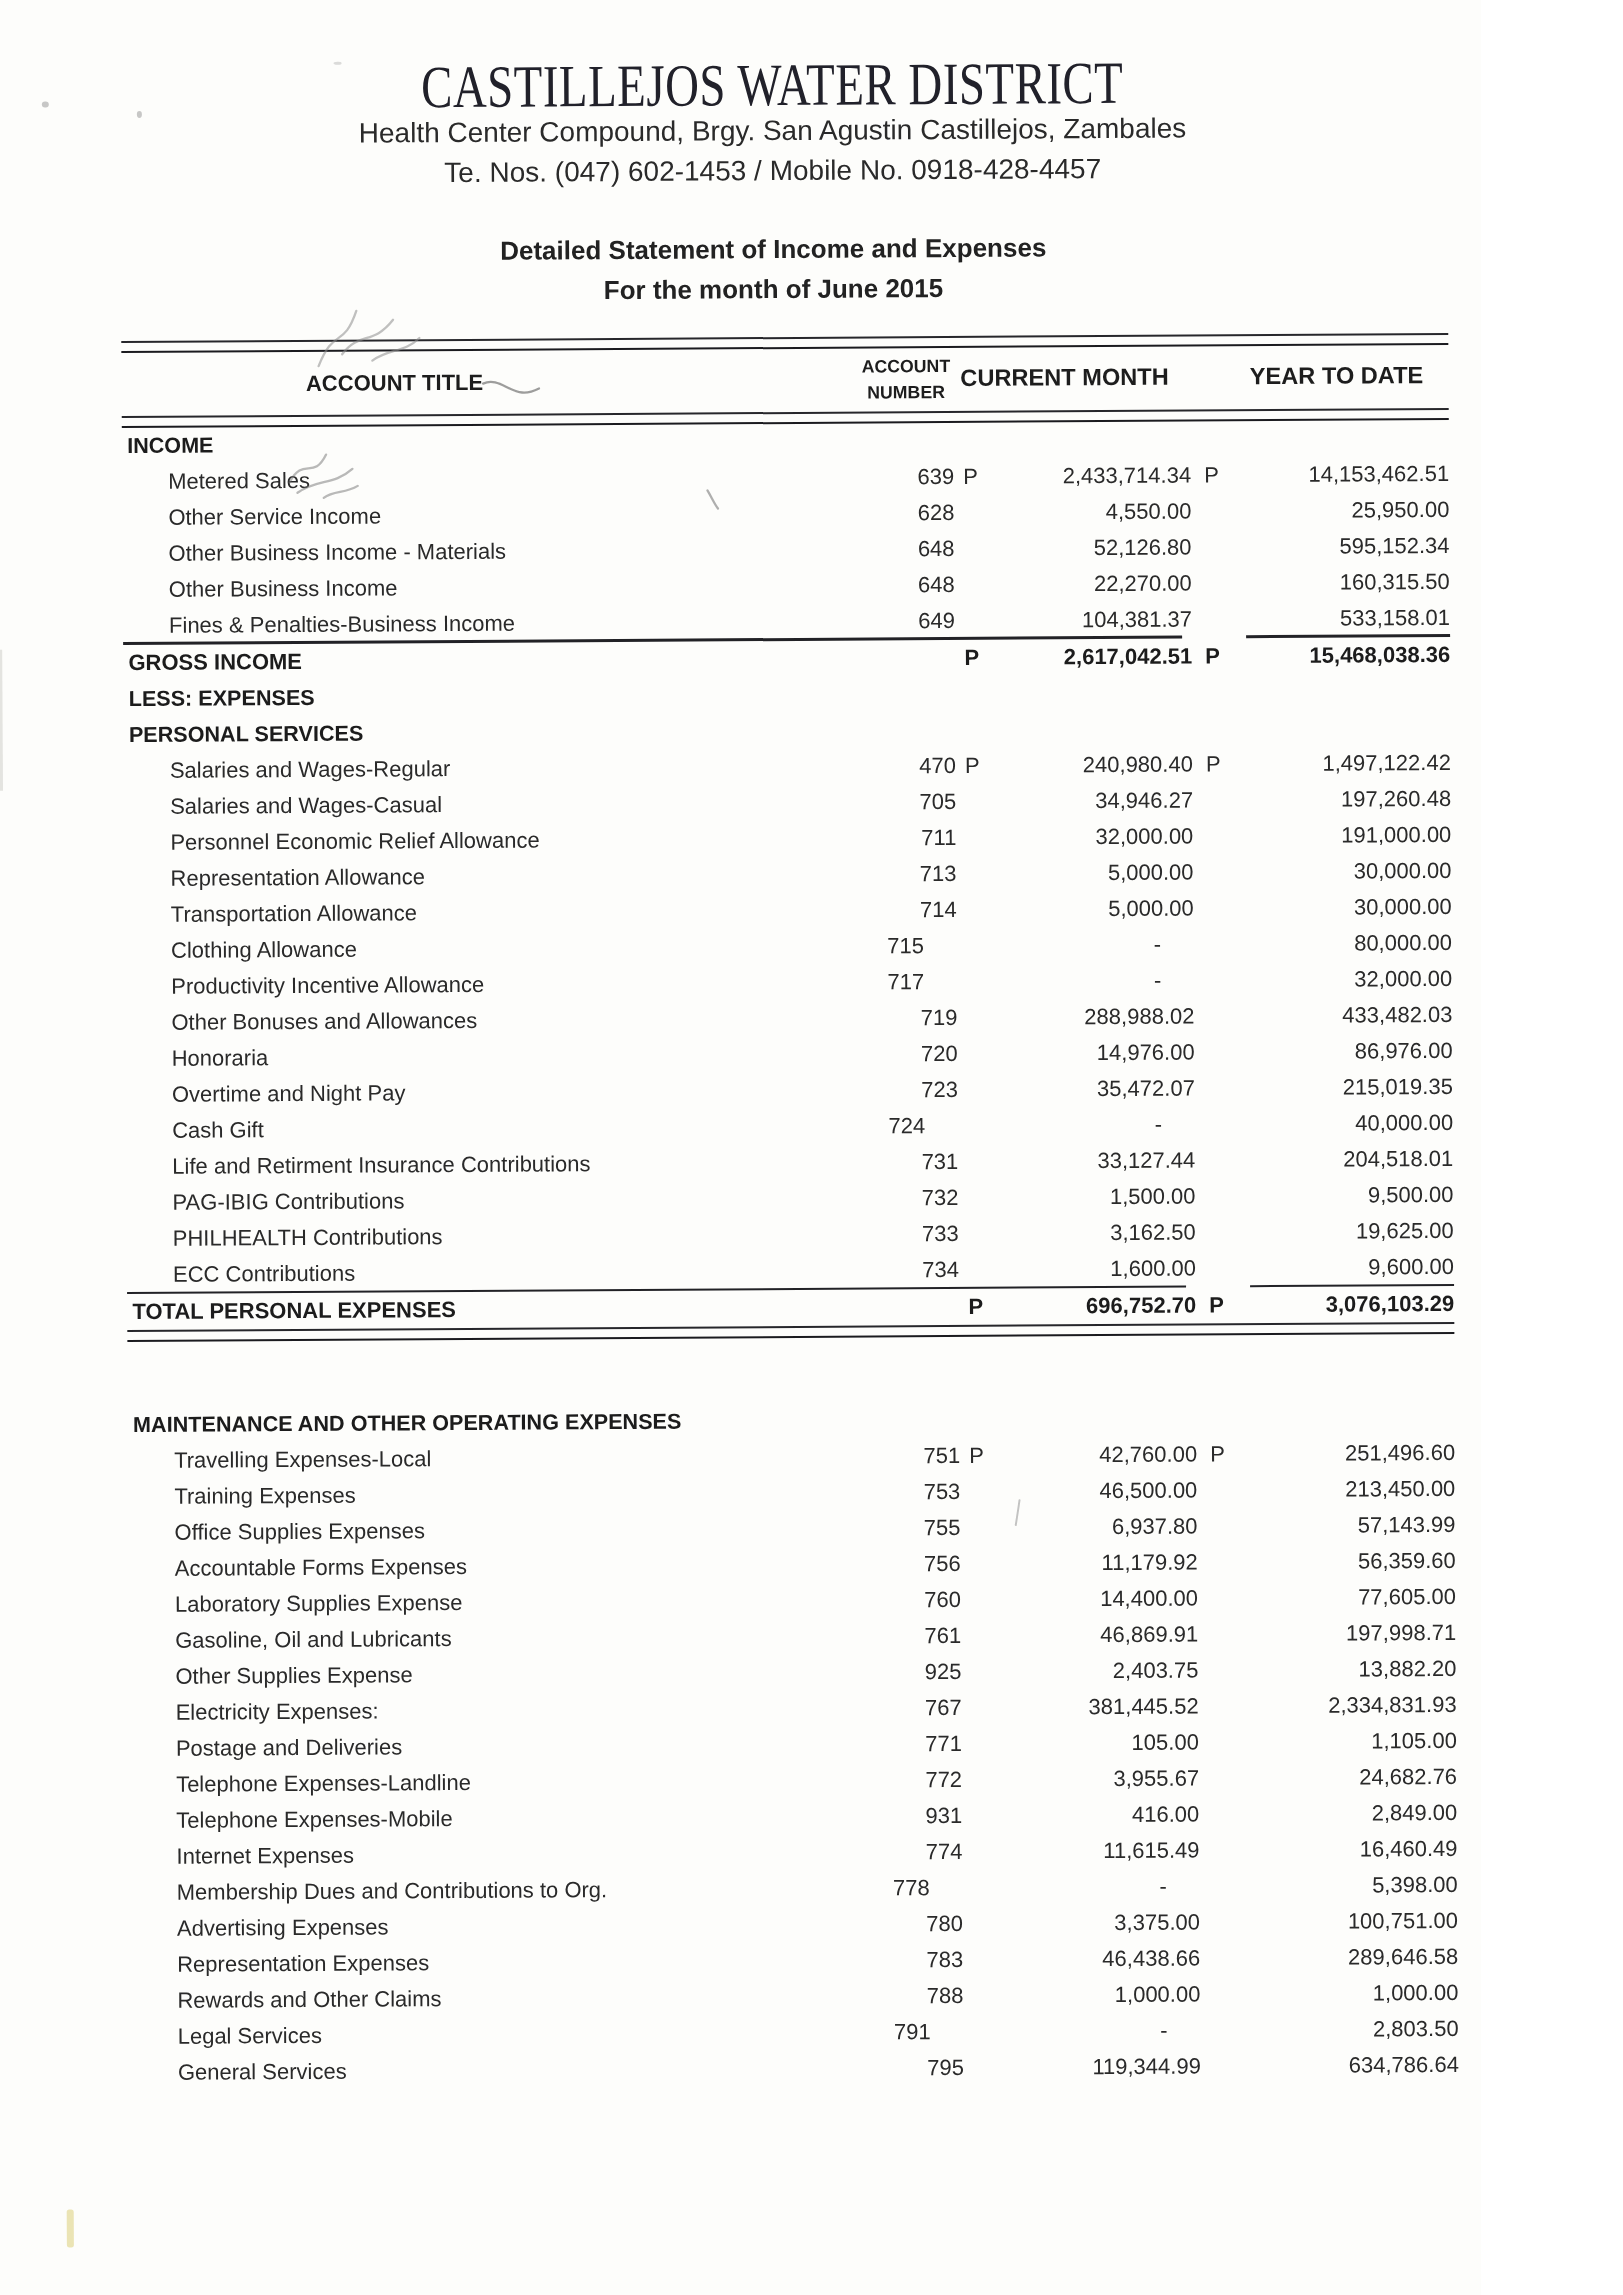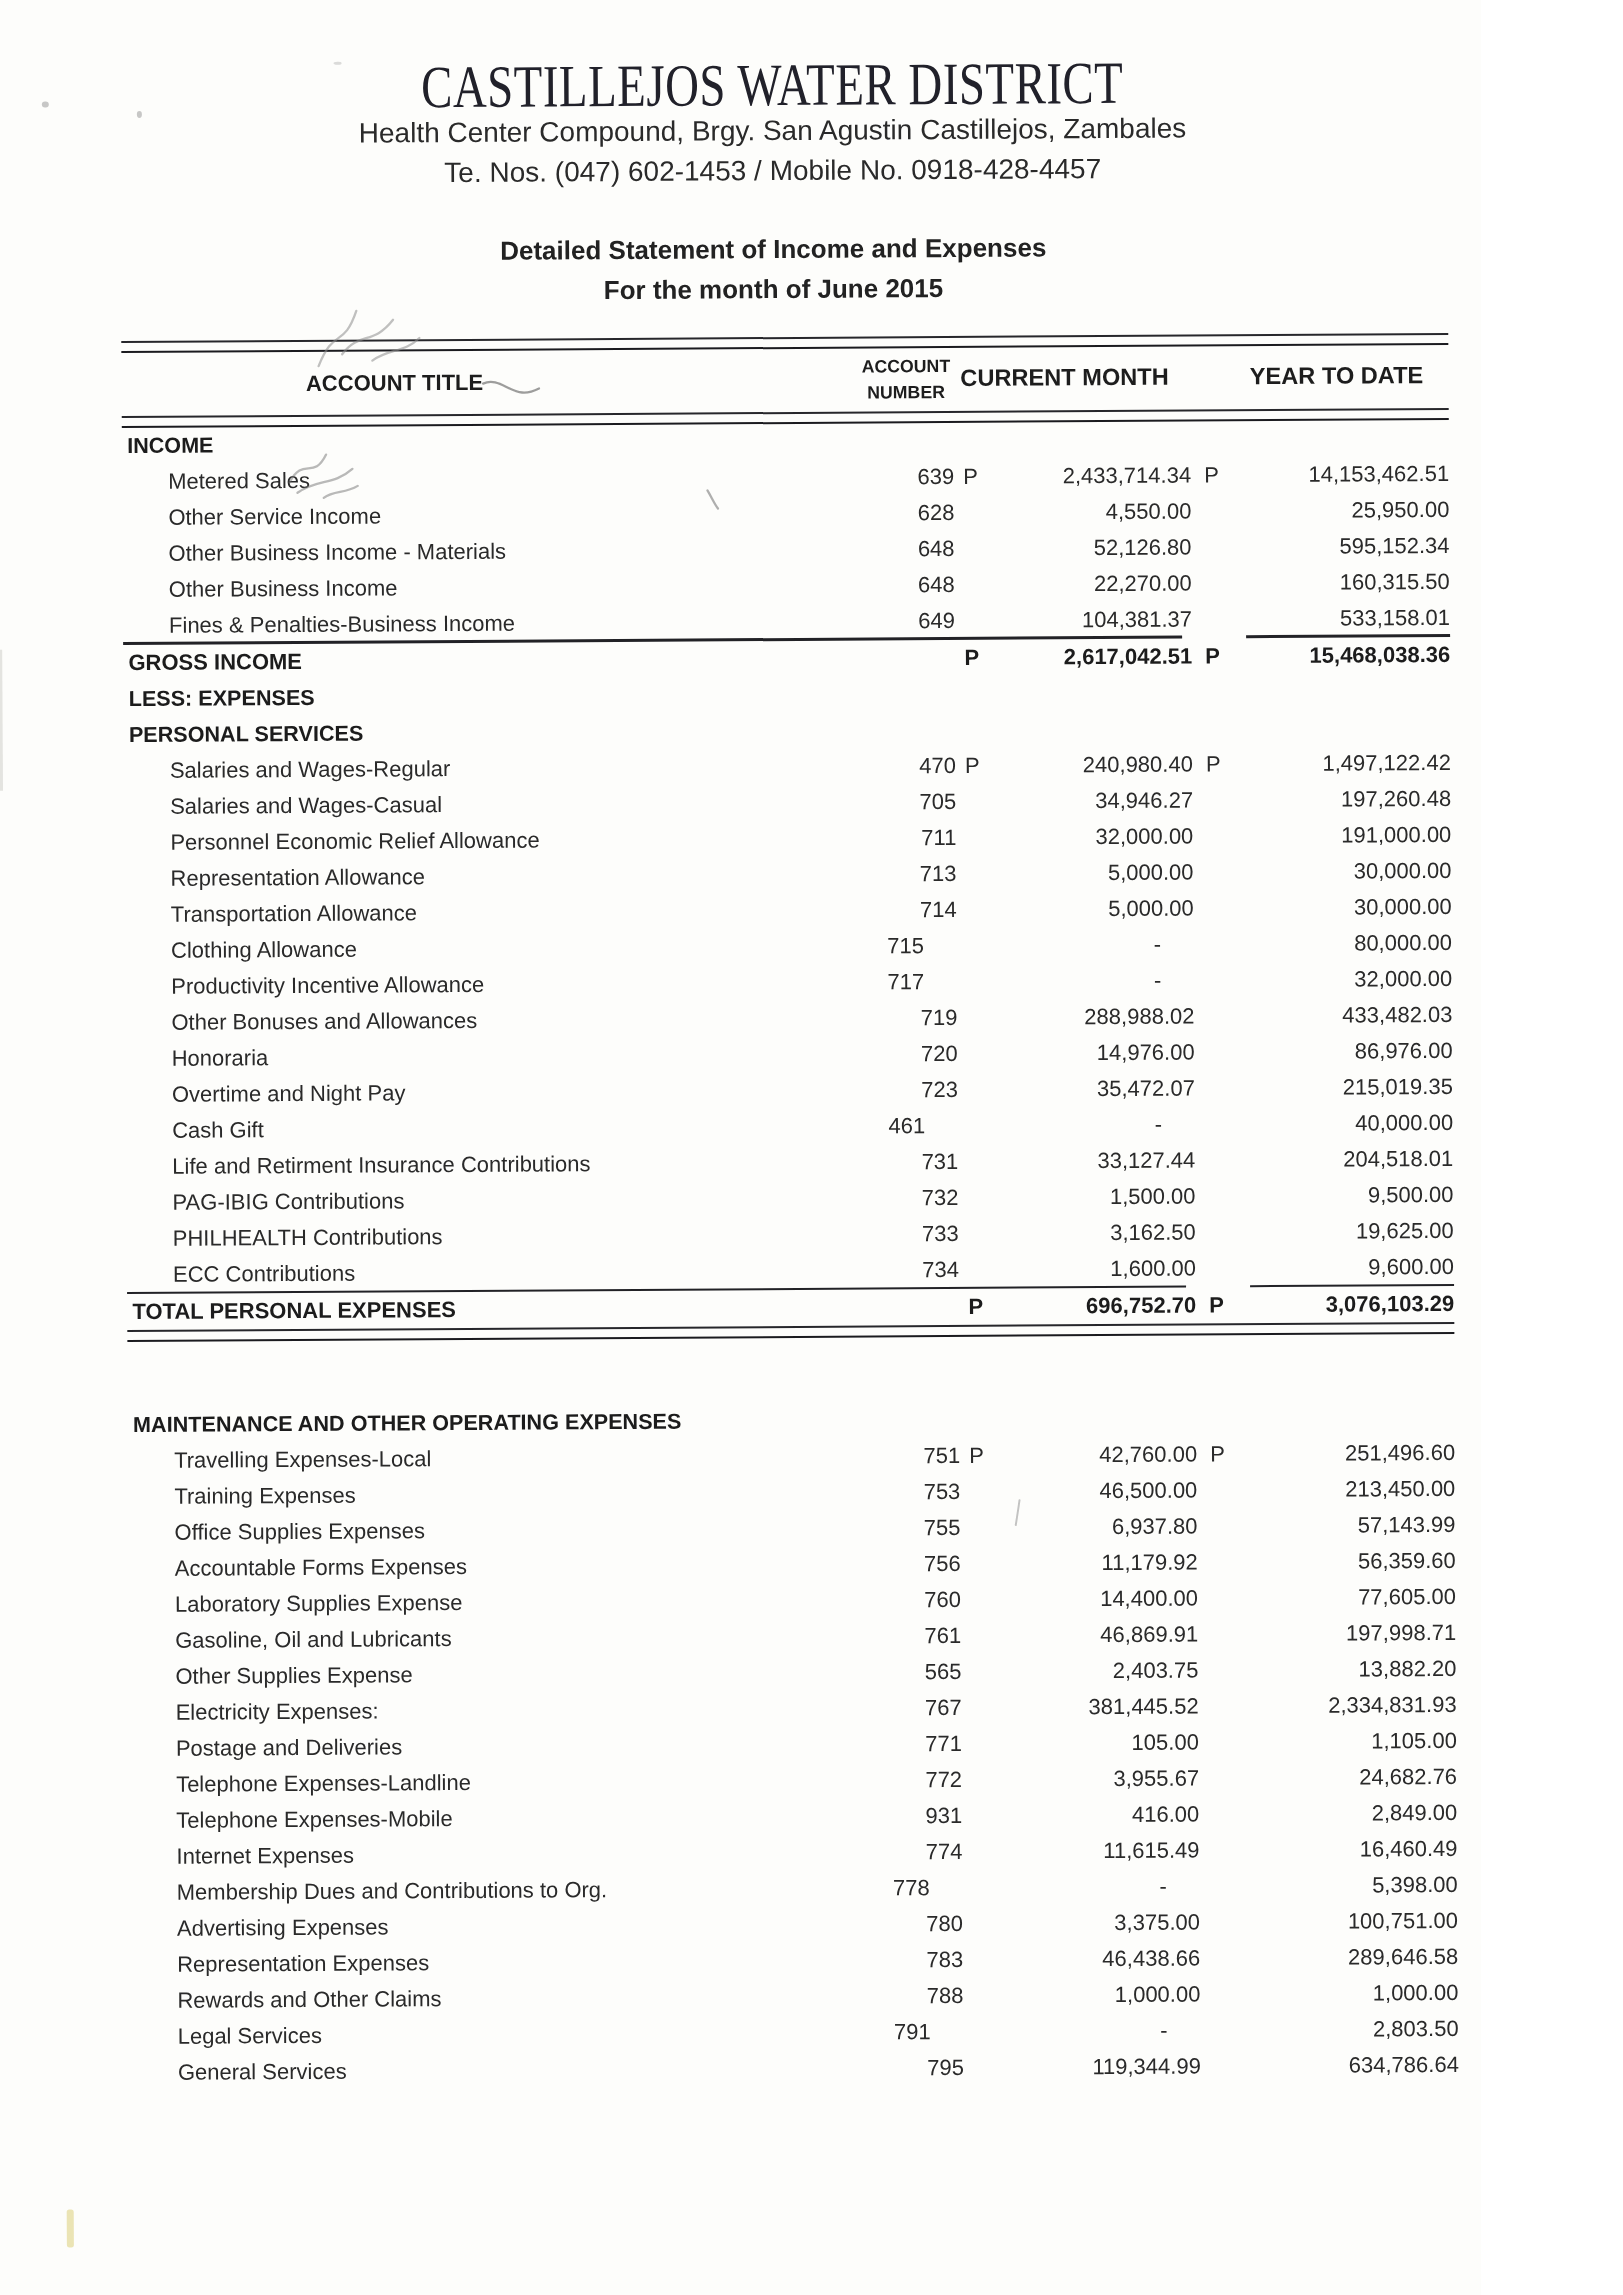--- a/index.html
+++ b/index.html
@@ -235,21 +235,21 @@
           <div class="row item">
             <span class="c-label">Overtime and Night Pay</span>
             <span class="c-acct">723</span>
             <span class="c-p1"></span>
             <span class="c-amt1">35,472.07</span>
             <span class="c-p2"></span>
             <span class="c-amt2">215,019.35</span>
           </div>
           <div class="row item">
             <span class="c-label">Cash Gift</span>
-            <span class="c-acct">461</span>
+            <span class="c-acct">724</span>
             <span class="c-p1"></span>
             <span class="c-amt1 dash">-</span>
             <span class="c-p2"></span>
             <span class="c-amt2">40,000.00</span>
           </div>
           <div class="row item">
             <span class="c-label">Life and Retirment Insurance Contributions</span>
             <span class="c-acct">731</span>
             <span class="c-p1"></span>
             <span class="c-amt1">33,127.44</span>
@@ -345,21 +345,21 @@
           <div class="row item">
             <span class="c-label">Gasoline, Oil and Lubricants</span>
             <span class="c-acct">761</span>
             <span class="c-p1"></span>
             <span class="c-amt1">46,869.91</span>
             <span class="c-p2"></span>
             <span class="c-amt2">197,998.71</span>
           </div>
           <div class="row item">
             <span class="c-label">Other Supplies Expense</span>
-            <span class="c-acct">565</span>
+            <span class="c-acct">925</span>
             <span class="c-p1"></span>
             <span class="c-amt1">2,403.75</span>
             <span class="c-p2"></span>
             <span class="c-amt2">13,882.20</span>
           </div>
           <div class="row item">
             <span class="c-label">Electricity Expenses:</span>
             <span class="c-acct">767</span>
             <span class="c-p1"></span>
             <span class="c-amt1">381,445.52</span>

